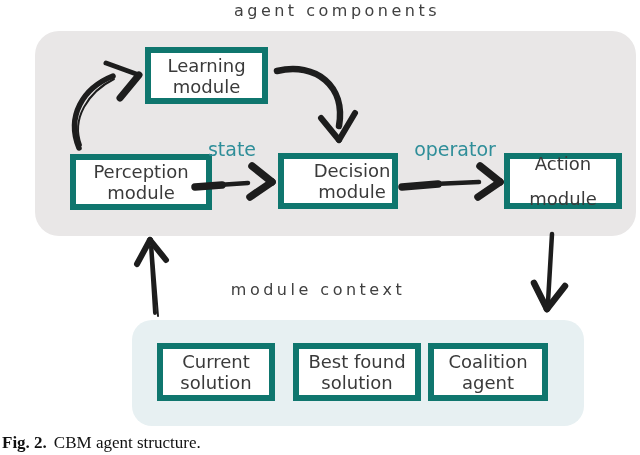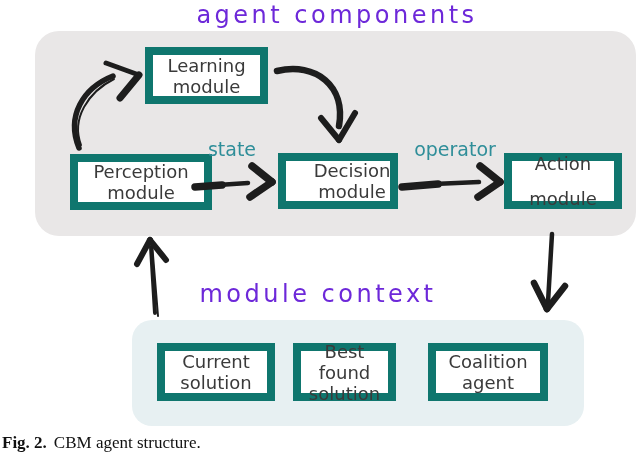--- a/index.html
+++ b/index.html
@@ -1,46 +1,46 @@
 <!DOCTYPE html>
 <html><head>
 <meta charset="utf-8">
 <style>
   html,body { margin:0; padding:0; background:#ffffff; }
   #canvas {
     position:relative; width:640px; height:455px; background:#ffffff;
     font-family:"DejaVu Sans","Liberation Sans",sans-serif; overflow:hidden;
   }
   .section-title {
-    position:absolute; text-align:center; font-size:24px; letter-spacing:3.5px;
-    color:#6d28d9; white-space:nowrap;
+    position:absolute; text-align:center; font-size:16px; letter-spacing:3.5px;
+    color:#404040; white-space:nowrap;
   }
   .title-components { left:117px; width:440px; top:1px; }
   .title-context   { left:98px;  width:440px; top:280px; }
   .panel { position:absolute; }
   .panel-components {
     left:35px; top:31px; width:601px; height:205px;
     background:#e9e7e7; border-radius:24px;
   }
   .panel-context {
     left:132px; top:320px; width:452px; height:106px;
     background:#e7f0f2; border-radius:20px;
   }
   .node {
     position:absolute; box-sizing:border-box; background:#ffffff;
-    border:8px solid #0f766e; display:flex; flex-direction:column;
+    border:6px solid #0f766e; display:flex; flex-direction:column;
     align-items:center; justify-content:center; text-align:center;
     font-size:18px; line-height:21px; color:#3a3a3a;
   }
   .node-learning   { left:145px; top:47px;  width:123px; height:57px; }
   .node-perception { left:70px;  top:154px; width:142px; height:56px; }
   .node-decision   { left:278px; top:153px; width:120px; height:56px;padding-left:28px; }
   .node-action     { left:504px; top:153px; width:118px; height:56px;gap:14px; }
   .node-current    { left:157px; top:343px; width:118px; height:58px; }
-  .node-best       { left:293px; top:343px; width:103px; height:58px; }
+  .node-best       { left:293px; top:343px; width:128px; height:58px; }
   .node-coalition  { left:428px; top:343px; width:120px; height:58px; }
   .edge-label {
     position:absolute; color:#2f8e99; font-size:19px; text-align:center; white-space:nowrap;
   }
   .label-state    { left:197px; top:138px; width:70px; }
   .label-operator { left:408px; top:138px; width:94px; }
   .caption {
     position:absolute; left:2px; top:433px; font-size:17px; color:#111111;
     font-family:"Liberation Serif","DejaVu Serif",serif; white-space:nowrap;
   }

